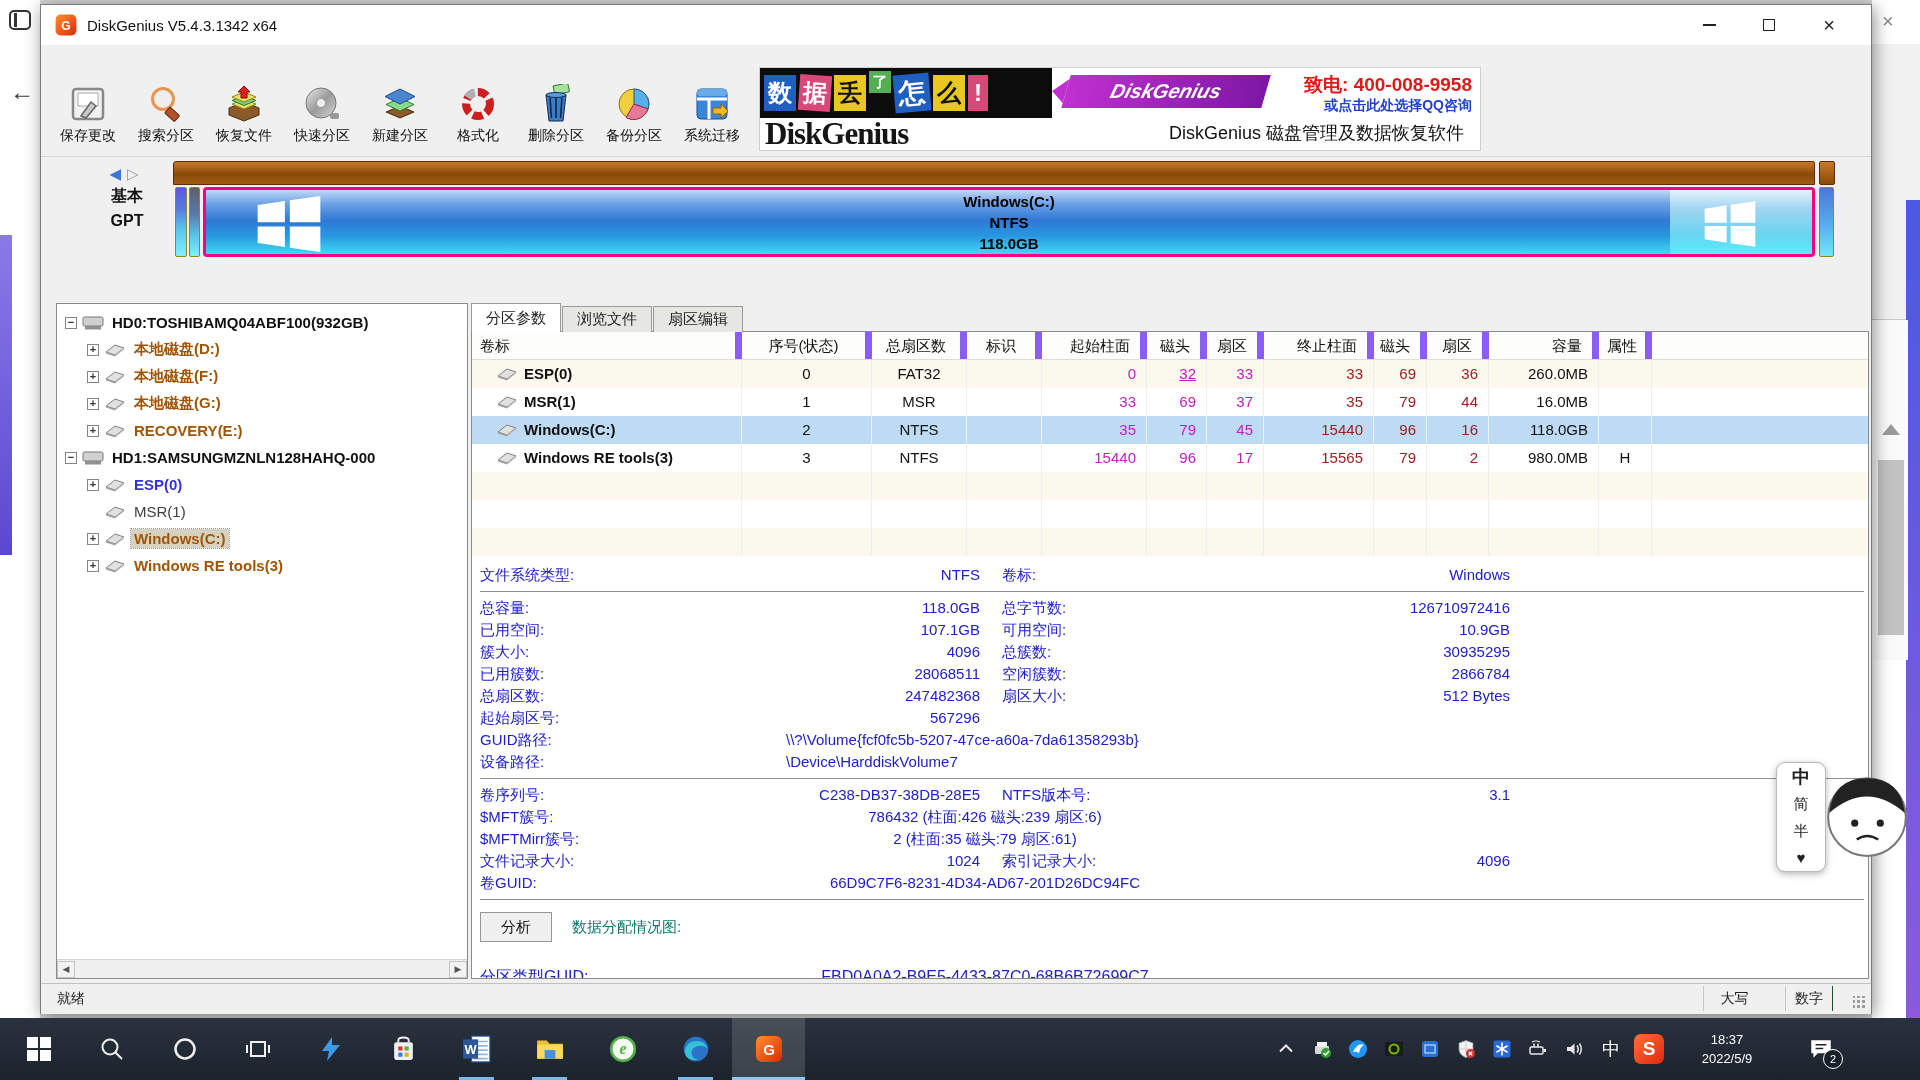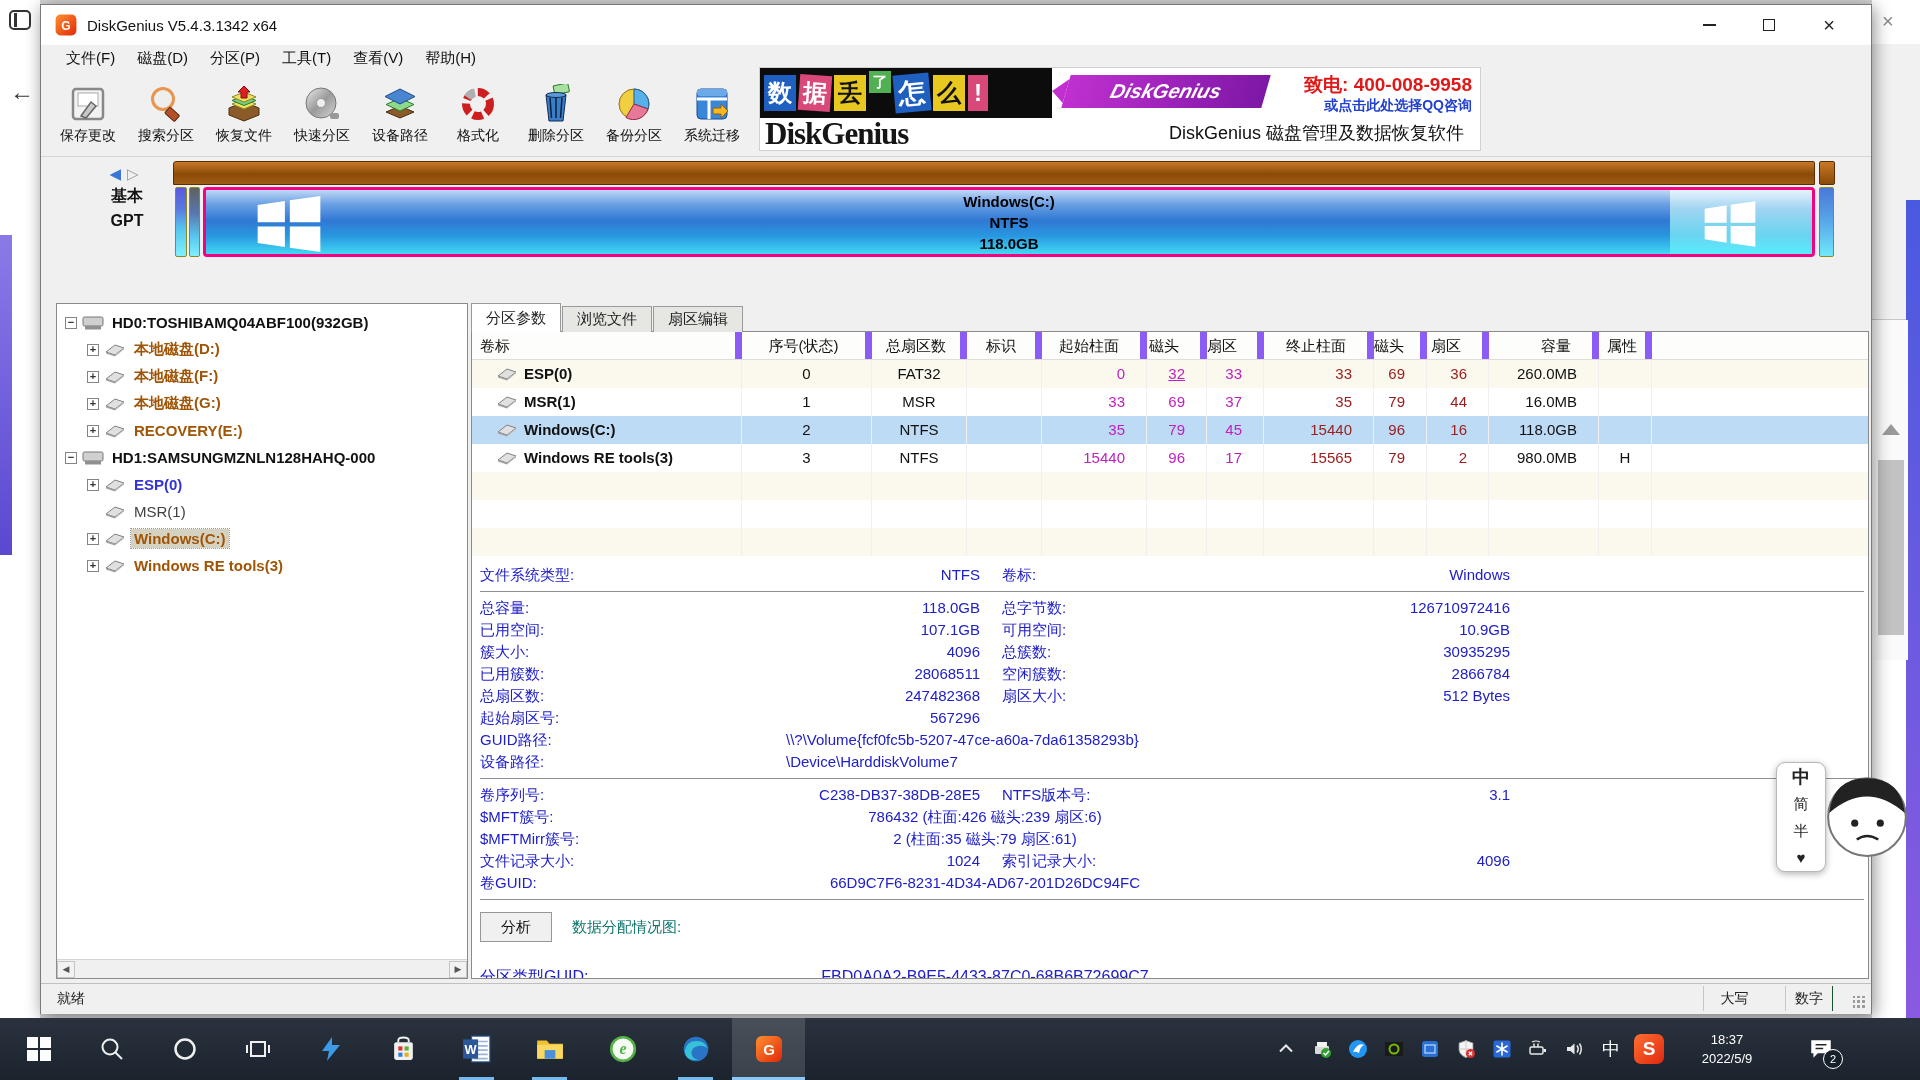--- a/index.html
+++ b/index.html
@@ -107,21 +107,21 @@
 .contentbox{position:absolute;left:0;top:28px;right:0;bottom:0;background:#fff;border:1px solid #8a8a8a;overflow:hidden}
 .thead{display:flex;height:28px;border-bottom:1px solid #ddd;background:#fdfdfb}
 .hcell{font-size:15px;color:#111;line-height:28px;border-right:7px solid #8b5cf6;flex:none;white-space:nowrap;overflow:hidden}
 .trow{display:flex;height:28px}
 .trow.cream{background:#fbf9ee}
 .trow.sel{background:#bddbf5}
 .tcell{font-size:15px;color:#111;line-height:28px;border-right:1px solid #efefef;flex:none;white-space:nowrap;overflow:hidden}
 .namecell{display:flex;align-items:center;padding-left:24px;gap:6px;font-weight:bold}
 .num-start{color:#c020c0}
 .num-end{color:#9a2020}
-.al{padding-left:8px}.ac{text-align:center}.ar{text-align:right;padding-right:21px}
+.al{padding-left:8px}.ac{text-align:center}.ar{text-align:right;padding-right:10px}
 
 
 .details{position:absolute;left:8px;top:232px;width:1384px;font-size:15px;color:#2020c8}
 .drow{display:grid;grid-template-columns:250px 250px 260px 270px;height:22px;line-height:22px;white-space:nowrap}
 .dval{text-align:right}
 .dlab2{padding-left:22px}
 .dval2{text-align:right}
 .dwide{grid-column:2/4}
 .dwide.center{text-align:center}
 .dwide.left{padding-left:56px}
@@ -207,28 +207,20 @@
           </div>
         <div class="win-btn">
             <div class="max-glyph"></div>
           </div>
         <div class="win-btn">
             <span class="close-glyph">×</span>
           </div>
       </div>
     </div>
 
-    <div class="menubar" id="menubar">
-        <span class="menu-item">文件(F)</span>
-        <span class="menu-item">磁盘(D)</span>
-        <span class="menu-item">分区(P)</span>
-        <span class="menu-item">工具(T)</span>
-        <span class="menu-item">查看(V)</span>
-        <span class="menu-item">帮助(H)</span>
-      </div>
 
     <div class="toolbar" id="toolbar">
         <div class="tbtn">
           <div class="ticon">
             <svg width="40" height="40" viewBox="0 0 40 40">
               <rect x="5" y="5" width="30" height="30" rx="3" fill="#f2f2f2" stroke="#888" stroke-width="2.5"></rect>
               <rect x="10" y="9" width="20" height="13" fill="#fff" stroke="#aaa"></rect>
               <path d="M13 32 L23 18 L28 22 L18 34 Z" fill="#c8c8c8" stroke="#666" stroke-width="1.5"></path>
             </svg>
           </div>
@@ -273,21 +265,21 @@
           <span class="tlabel">快速分区</span>
         </div>
         <div class="tbtn">
           <div class="ticon">
             <svg width="40" height="40" viewBox="0 0 40 40">
               <path d="M20 22 L34 28 L20 34 L6 28 Z" fill="#8a5a28" stroke="#4a2e10"></path>
               <path d="M20 14 L34 20.5 L20 27 L6 20.5 Z" fill="#8ed88e" stroke="#2a7a2a"></path>
               <path d="M20 5 L35 12.5 L20 20 L5 12.5 Z" fill="#4a86d0" stroke="#1a4a90"></path>
             </svg>
           </div>
-          <span class="tlabel">设备路径</span>
+          <span class="tlabel">新建分区</span>
         </div>
         <div class="tbtn">
           <div class="ticon">
             <svg width="40" height="40" viewBox="0 0 40 40">
               <circle cx="20" cy="20" r="12" fill="none" stroke="#cc2020" stroke-width="8" stroke-dasharray="10 4"></circle>
               <path d="M9.5 13.5 A 12 12 0 0 1 17 8.5" fill="none" stroke="#b0b0b0" stroke-width="8"></path>
             </svg>
           </div>
           <span class="tlabel">格式化</span>
         </div>

